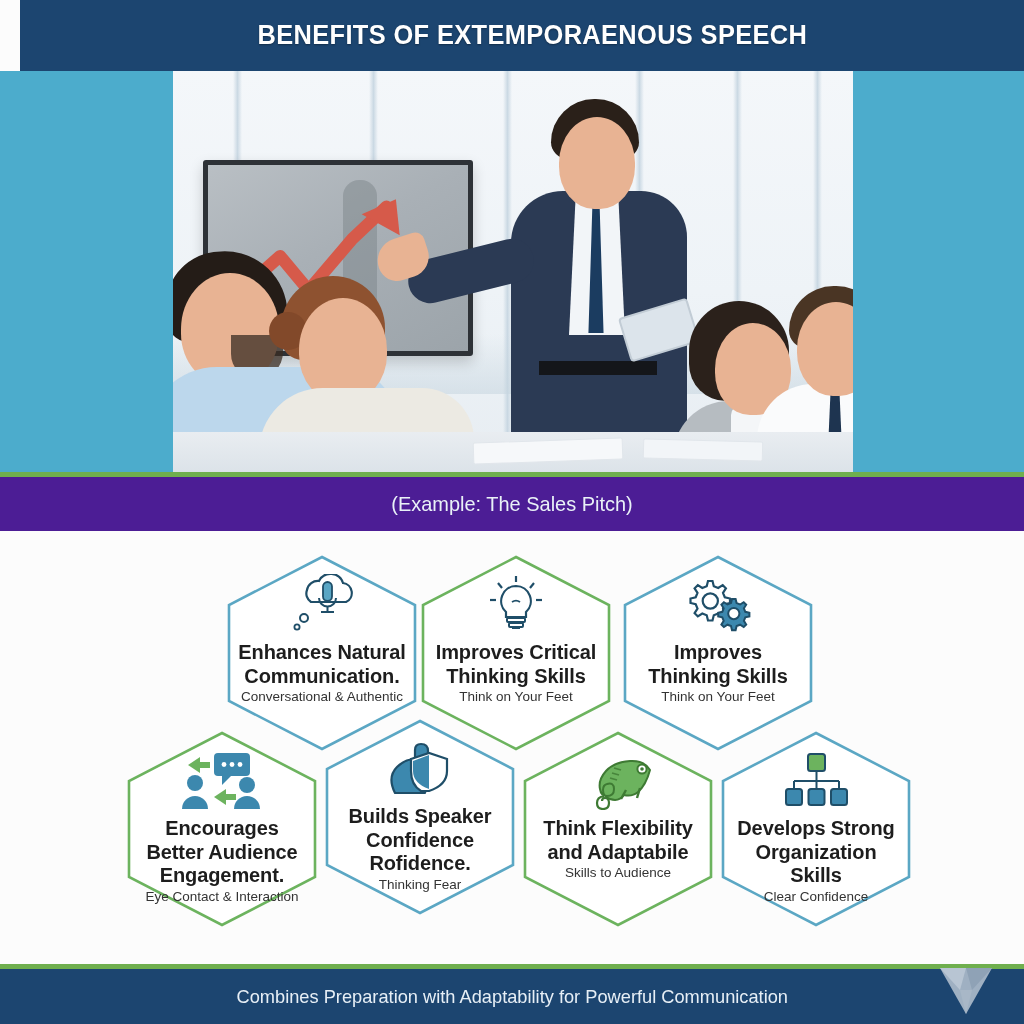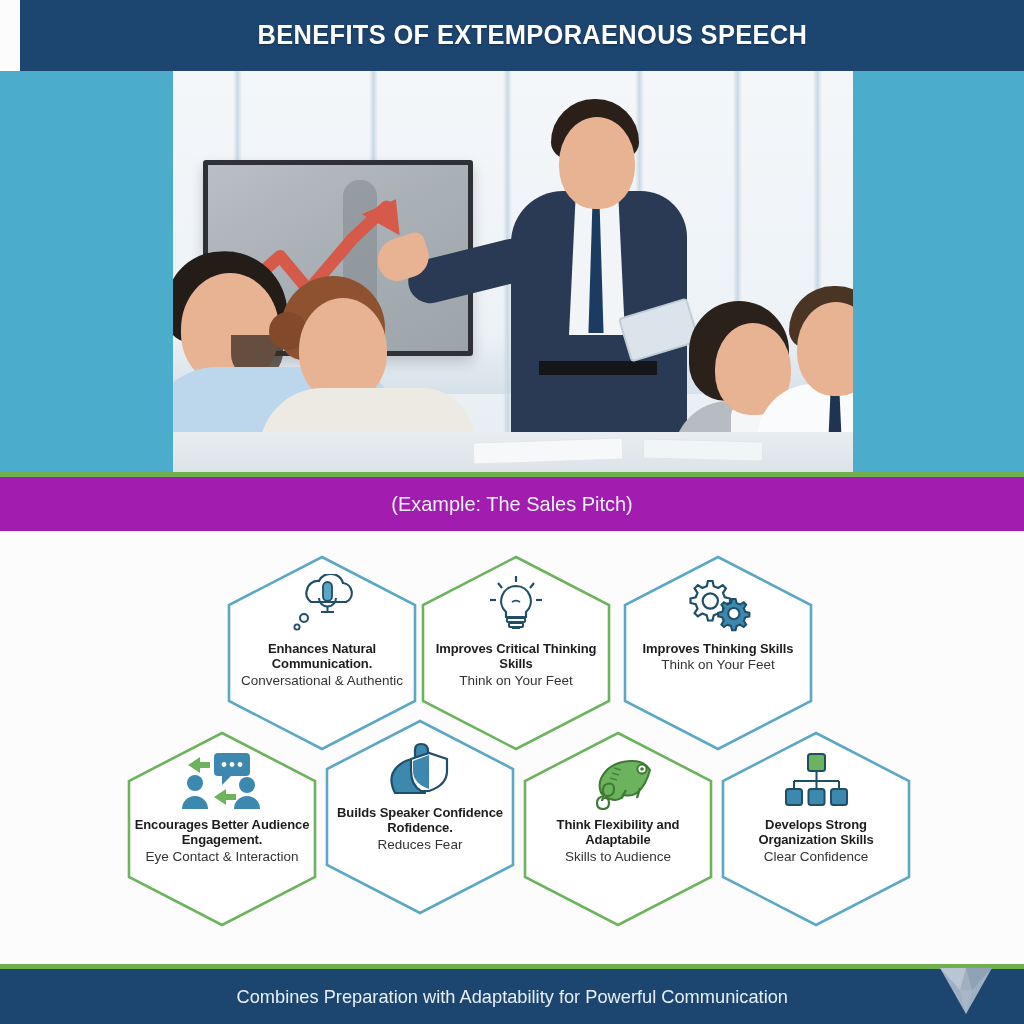--- a/index.html
+++ b/index.html
@@ -135,42 +135,42 @@
             background:#F2F5F8; border:1px solid #E1E6EB; border-radius:2px; transform:rotate(1.5deg); }
 
   
   .rule-green{ position:absolute; left:0; width:1024px; height:5px; background:#6FAF4E; }
   .rule-top{ top:472px; }
   .rule-bottom{ top:964px; }
 
   
   .caption{
     position:absolute; left:0; top:477px; width:1024px; height:54px;
-    background:#a21caf;
+    background:#4c1d95;
     display:flex; align-items:center; justify-content:center;
   }
   .caption-text{ color:#E9F1F7; font-size:21px; transform:scaleX(.95); }
 
   
   .hex-area{ position:absolute; left:0; top:531px; width:1024px; height:433px; background:#FCFCFC; }
   .hex{
     position:absolute; width:200px; height:200px;
     display:flex; flex-direction:column; align-items:center;
     text-align:center;
   }
   .hex-shape{
     position:absolute; left:0; top:0; width:200px; height:200px;
   }
   .hex-inner{
     position:relative; z-index:2; width:176px; margin-top:20px;
     display:flex; flex-direction:column; align-items:center;
   }
   .hex-icon{ height:64px; display:flex; align-items:center; justify-content:center; margin-bottom:4px; }
   .hex-title{
-    font-size:13px; font-weight:700; color:#1D1D1D; line-height:1.18;
+    font-size:20px; font-weight:700; color:#1D1D1D; line-height:1.18;
     letter-spacing:-.1px;
   }
   .hex-sub{
     font-size:13.5px; font-weight:400; color:#333333; line-height:1.2; margin-top:1px;
   }
 
   
   .h1{ left:222px; top:22px; }
   .h2{ left:416px; top:22px; }
   .h3{ left:618px; top:22px; }
@@ -373,21 +373,21 @@
     </svg>
     <div class="hex-inner">
       <div class="hex-icon">
         <svg width="78" height="60" viewBox="0 0 78 60">
           <path d="M14 54 q-8-16 2-26 q8-8 18-8 l0-9 q0-6 6-6 q7 0 7 7 q0 14-9 20 q10 8 6 22 z" fill="#3C88AE" stroke="#1F4E68" stroke-width="2.2" stroke-linejoin="round"></path>
           <path d="M40 52 q-10-6 -10-20 l0-12 18-6 18 6 0 12 q0 14-18 20 z" fill="#FFFFFF" stroke="#1F4E68" stroke-width="2.2"></path>
           <path d="M48 16 l0 34 q-16-6 -16-18 l0-10 z" fill="#3C88AE"></path>
         </svg>
       </div>
       <div class="hex-title">Builds Speaker Confidence Rofidence.</div>
-      <div class="hex-sub">Reduces Fear</div>
+      <div class="hex-sub">Thinking Fear</div>
     </div>
   </div>
 
   <div class="hex h6">
     <svg class="hex-shape" viewBox="0 0 200 200">
       <polygon points="100,4 193,52 193,148 100,196 7,148 7,52" fill="#FFFFFF" stroke="#6CB35E" stroke-width="2.6"></polygon>
     </svg>
     <div class="hex-inner">
       <div class="hex-icon">
         <svg width="80" height="58" viewBox="0 0 80 58">

